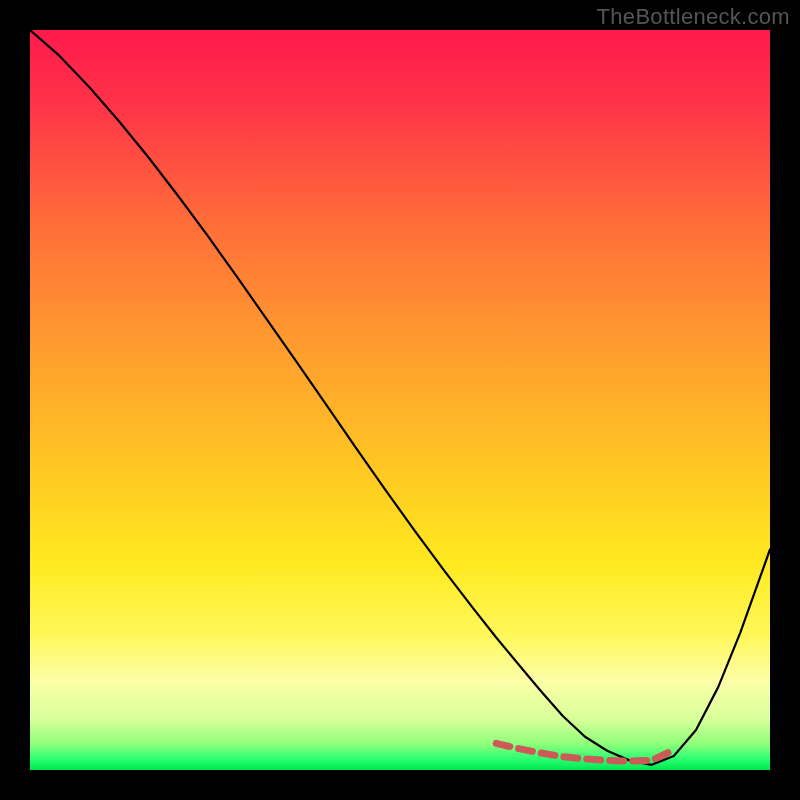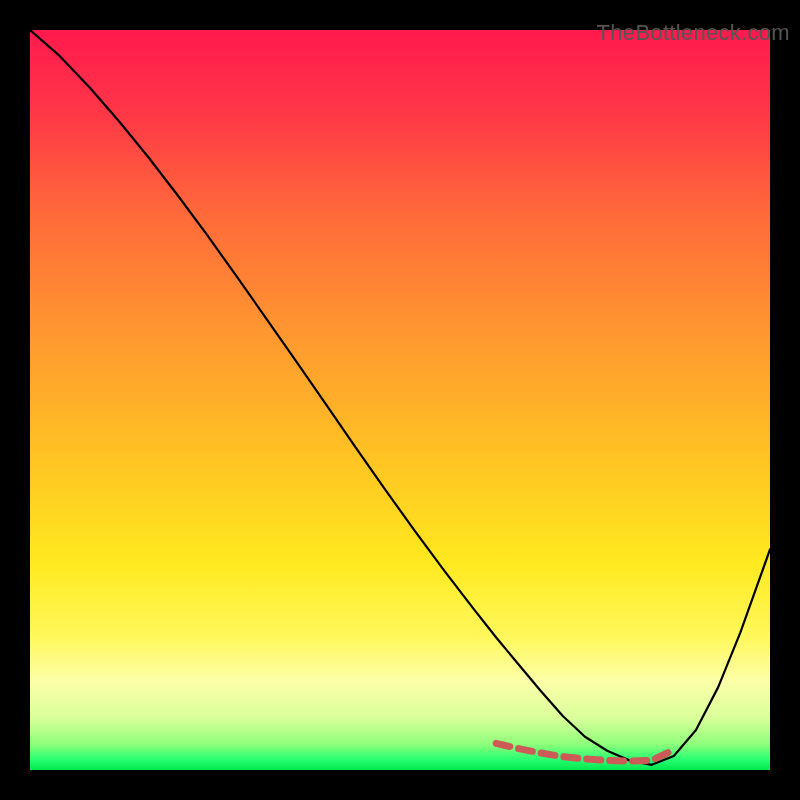--- a/index.html
+++ b/index.html
@@ -12,21 +12,21 @@
   }
   .frame {
     position: relative;
     width: 800px;
     height: 800px;
     background: #000;
     box-sizing: border-box;
   }
   .watermark {
     position: absolute;
-    top: 20px;
+    top: 4px;
     right: 10px;
     color: #555;
     font-size: 22px;
     font-weight: 400;
     letter-spacing: 0.3px;
     z-index: 10;
     user-select: none;
   }
   .plot-area {
     position: absolute;

